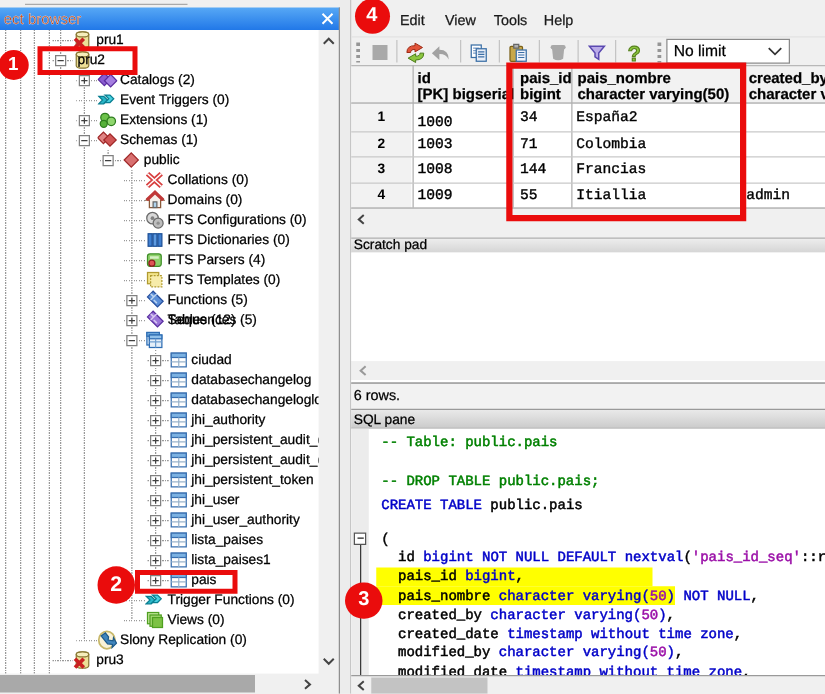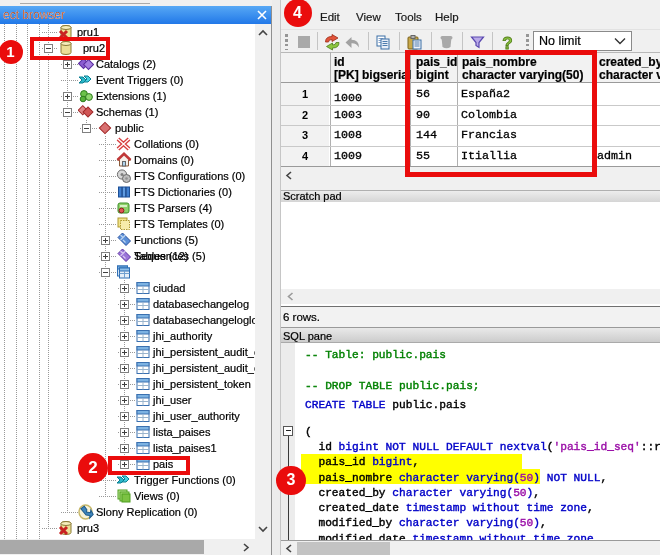--- a/index.html
+++ b/index.html
@@ -30,21 +30,21 @@
       <path d="M2 7 L9 14 M9 7 L2 14" stroke="#c92121" stroke-width="3"></path>
     </svg>
 <div class="ab txt" style="left:77px;top:8px;transform:translateY(-50%);font:normal 11px 'Liberation Sans',sans-serif;color:#000;-webkit-text-stroke:0.2px #000;">pru1</div>
 <div class="ab" style="left:42px;top:24px;width:16px;height:1px;background-image:repeating-linear-gradient(90deg,#999 0 1px,transparent 1px 2px)"></div>
 <div class="ab" style="left:43.5px;top:19.5px;width:9px;height:9px;background:#fff;border:1px solid #808080"></div>
 <div class="ab" style="left:45.5px;top:23.5px;width:5px;height:1px;background:#404040"></div>
 <svg class="ab" style="left:58px;top:16px" width="16" height="16" viewBox="0 0 16 16">
       <path d="M3 3.5 Q3 1.5 8 1.5 Q13 1.5 13 3.5 L13 12.5 Q13 14.5 8 14.5 Q3 14.5 3 12.5 Z" fill="#ecdf96" stroke="#8a7a35"></path>
       <ellipse cx="8" cy="3.5" rx="5" ry="2" fill="#f6eebc" stroke="#8a7a35"></ellipse>
     </svg>
-<div class="ab txt" style="left:83px;top:24px;transform:translateY(-50%);font:normal 11px 'Liberation Sans',sans-serif;color:#000;-webkit-text-stroke:0.2px #000;">pru2</div>
+<div class="ab txt" style="left:62px;top:24px;transform:translateY(-50%);font:normal 11px 'Liberation Sans',sans-serif;color:#000;-webkit-text-stroke:0.2px #000;">pru2</div>
 <div class="ab" style="left:61px;top:40px;width:17px;height:1px;background-image:repeating-linear-gradient(90deg,#999 0 1px,transparent 1px 2px)"></div>
 <div class="ab" style="left:62.5px;top:35.5px;width:9px;height:9px;background:#fff;border:1px solid #808080"></div>
 <div class="ab" style="left:64.5px;top:39.5px;width:5px;height:1px;background:#404040"></div>
 <div class="ab" style="left:66.5px;top:37.5px;width:1px;height:5px;background:#404040"></div>
 <svg class="ab" style="left:78px;top:32px" width="16" height="16" viewBox="0 0 16 16">
       <rect x="2" y="4" width="7" height="7" transform="rotate(45 5.5 7.5)" fill="#8a5cd0" stroke="#5b2da0"></rect>
       <rect x="7" y="5" width="7" height="7" transform="rotate(45 10.5 8.5)" fill="#a47ee0" stroke="#5b2da0"></rect>
     </svg>
 <div class="ab txt" style="left:96px;top:40px;transform:translateY(-50%);font:normal 11px 'Liberation Sans',sans-serif;color:#000;-webkit-text-stroke:0.2px #000;">Catalogs (2)</div>
 <div class="ab" style="left:61px;top:56px;width:17px;height:1px;background-image:repeating-linear-gradient(90deg,#999 0 1px,transparent 1px 2px)"></div>
@@ -377,24 +377,24 @@
 <div class="ab txt" style="left:416px;top:75px;transform:translateY(-50%);font:bold 12px 'Liberation Sans',sans-serif;color:#000;-webkit-text-stroke:0.2px #000;">bigint</div>
 <div class="ab txt" style="left:462px;top:62px;transform:translateY(-50%);font:bold 12px 'Liberation Sans',sans-serif;color:#000;-webkit-text-stroke:0.2px #000;">pais_nombre</div>
 <div class="ab txt" style="left:462px;top:75px;transform:translateY(-50%);font:bold 12px 'Liberation Sans',sans-serif;color:#000;-webkit-text-stroke:0.2px #000;">character varying(50)</div>
 <div class="ab txt" style="left:599px;top:62px;transform:translateY(-50%);font:bold 12px 'Liberation Sans',sans-serif;color:#000;-webkit-text-stroke:0.2px #000;">created_by</div>
 <div class="ab txt" style="left:599px;top:75px;transform:translateY(-50%);font:bold 12px 'Liberation Sans',sans-serif;color:#000;-webkit-text-stroke:0.2px #000;">character varying(50)</div>
 <div class="ab txt" style="left:281px;top:94px;width:48px;text-align:center;transform:translateY(-50%);font:bold 11px 'Liberation Sans',sans-serif">1</div>
 <div class="ab txt" style="left:281px;top:114.7px;width:48px;text-align:center;transform:translateY(-50%);font:bold 11px 'Liberation Sans',sans-serif">2</div>
 <div class="ab txt" style="left:281px;top:135.4px;width:48px;text-align:center;transform:translateY(-50%);font:bold 11px 'Liberation Sans',sans-serif">3</div>
 <div class="ab txt" style="left:281px;top:156px;width:48px;text-align:center;transform:translateY(-50%);font:bold 11px 'Liberation Sans',sans-serif">4</div>
 <div class="ab txt" style="left:334px;top:98px;transform:translateY(-50%);font:normal 11.7px 'Liberation Mono',monospace;color:#000;-webkit-text-stroke:0.2px #000;-webkit-text-stroke:0.3px #000;">1000</div>
-<div class="ab txt" style="left:416px;top:94px;transform:translateY(-50%);font:normal 11.7px 'Liberation Mono',monospace;color:#000;-webkit-text-stroke:0.2px #000;-webkit-text-stroke:0.3px #000;">56</div>
+<div class="ab txt" style="left:416px;top:94px;transform:translateY(-50%);font:normal 11.7px 'Liberation Mono',monospace;color:#000;-webkit-text-stroke:0.2px #000;-webkit-text-stroke:0.3px #000;">34</div>
 <div class="ab txt" style="left:461px;top:94px;transform:translateY(-50%);font:normal 11.7px 'Liberation Mono',monospace;color:#000;-webkit-text-stroke:0.2px #000;-webkit-text-stroke:0.3px #000;">España2</div>
 <div class="ab txt" style="left:334px;top:114.7px;transform:translateY(-50%);font:normal 11.7px 'Liberation Mono',monospace;color:#000;-webkit-text-stroke:0.2px #000;-webkit-text-stroke:0.3px #000;">1003</div>
-<div class="ab txt" style="left:416px;top:114.7px;transform:translateY(-50%);font:normal 11.7px 'Liberation Mono',monospace;color:#000;-webkit-text-stroke:0.2px #000;-webkit-text-stroke:0.3px #000;">90</div>
+<div class="ab txt" style="left:416px;top:114.7px;transform:translateY(-50%);font:normal 11.7px 'Liberation Mono',monospace;color:#000;-webkit-text-stroke:0.2px #000;-webkit-text-stroke:0.3px #000;">71</div>
 <div class="ab txt" style="left:461px;top:114.7px;transform:translateY(-50%);font:normal 11.7px 'Liberation Mono',monospace;color:#000;-webkit-text-stroke:0.2px #000;-webkit-text-stroke:0.3px #000;">Colombia</div>
 <div class="ab txt" style="left:334px;top:135.4px;transform:translateY(-50%);font:normal 11.7px 'Liberation Mono',monospace;color:#000;-webkit-text-stroke:0.2px #000;-webkit-text-stroke:0.3px #000;">1008</div>
 <div class="ab txt" style="left:416px;top:135.4px;transform:translateY(-50%);font:normal 11.7px 'Liberation Mono',monospace;color:#000;-webkit-text-stroke:0.2px #000;-webkit-text-stroke:0.3px #000;">144</div>
 <div class="ab txt" style="left:461px;top:135.4px;transform:translateY(-50%);font:normal 11.7px 'Liberation Mono',monospace;color:#000;-webkit-text-stroke:0.2px #000;-webkit-text-stroke:0.3px #000;">Francias</div>
 <div class="ab txt" style="left:334px;top:156px;transform:translateY(-50%);font:normal 11.7px 'Liberation Mono',monospace;color:#000;-webkit-text-stroke:0.2px #000;-webkit-text-stroke:0.3px #000;">1009</div>
 <div class="ab txt" style="left:416px;top:156px;transform:translateY(-50%);font:normal 11.7px 'Liberation Mono',monospace;color:#000;-webkit-text-stroke:0.2px #000;-webkit-text-stroke:0.3px #000;">55</div>
 <div class="ab txt" style="left:461px;top:156px;transform:translateY(-50%);font:normal 11.7px 'Liberation Mono',monospace;color:#000;-webkit-text-stroke:0.2px #000;-webkit-text-stroke:0.3px #000;">Itiallia</div>
 <div class="ab txt" style="left:597px;top:156px;transform:translateY(-50%);font:normal 11.7px 'Liberation Mono',monospace;color:#000;-webkit-text-stroke:0.2px #000;-webkit-text-stroke:0.3px #000;">admin</div>
 <div class="ab" style="left:281px;top:167px;width:379px;height:16px;background:#f0f0f0"></div>
 <svg class="ab" style="left:283px;top:170px" width="12" height="11">

